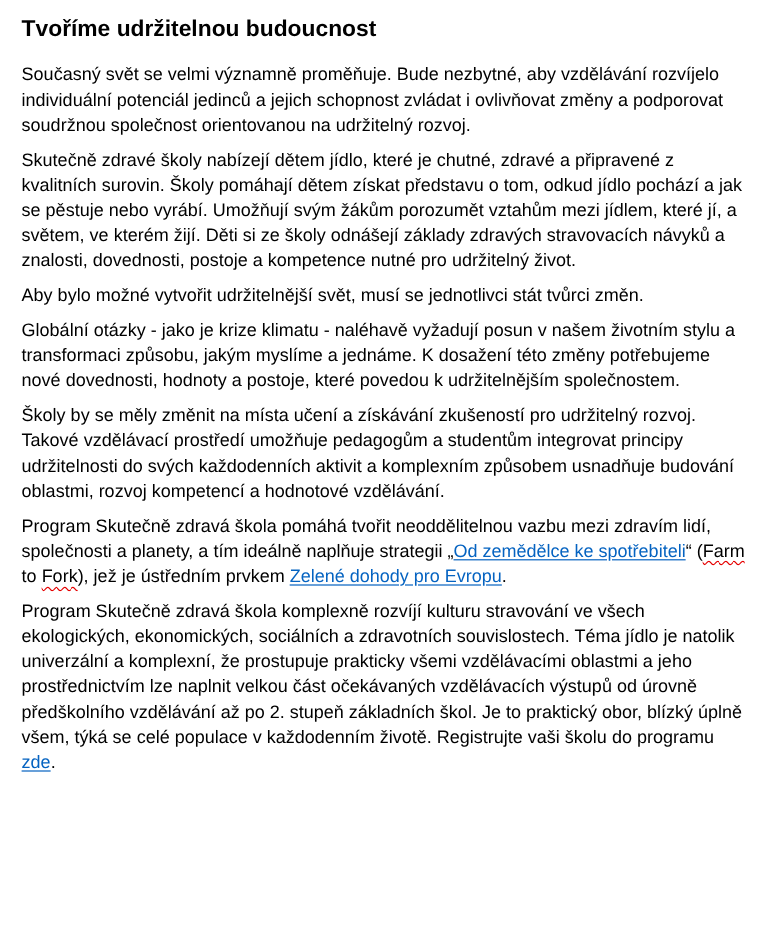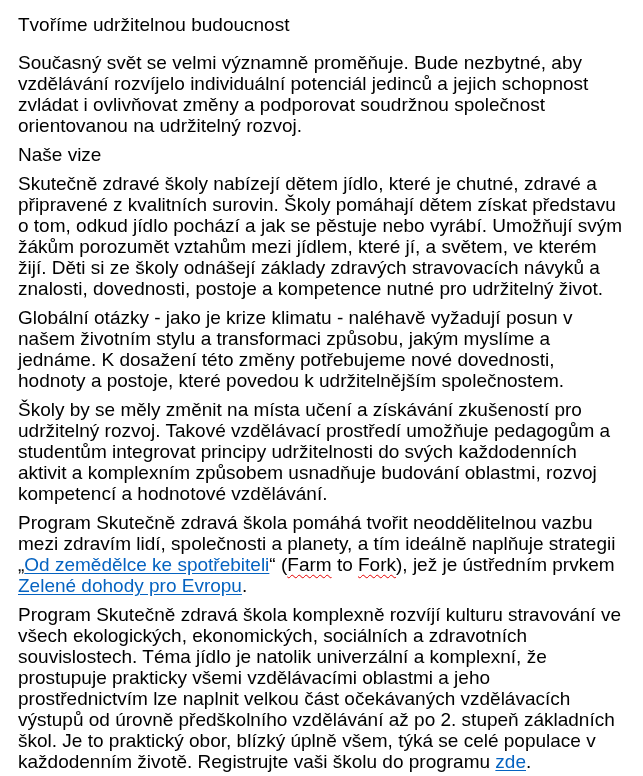--- a/index.html
+++ b/index.html
@@ -17,25 +17,25 @@
     overflow:hidden;
   }
   .page{
     box-sizing:border-box;
     width:643px;height:776px;
     padding:12px 18px 0 18px;
   }
   .doc-title{
     font-size:19px;
     line-height:25px;
-    font-weight:400;
+    font-weight:700;
     margin:0 0 15px 0;
   }
   .doc-body p{
-    font-size:19px;
+    font-size:15px;
     line-height:21px;
     margin:0 0 8px 0;
     max-width:608px;
   }
   .doc-body a{
     color:var(--link);
     text-decoration:underline;
     text-underline-offset:2px;
     cursor:pointer;
     text-align:right;
@@ -47,20 +47,20 @@
     text-underline-offset:3px;
   }
 </style>
 </head>
 <body>
 
 <div class="page">
   <h1 class="doc-title">Tvoříme udržitelnou budoucnost</h1>
   <div class="doc-body">
       <p><span>Současný svět se velmi významně proměňuje. Bude nezbytné, aby vzdělávání rozvíjelo individuální potenciál jedinců a jejich schopnost zvládat i ovlivňovat změny a podporovat soudržnou společnost orientovanou na udržitelný rozvoj.</span></p>
-      <p><span>Naše vize</span></p>
       <p><span>Skutečně zdravé školy nabízejí dětem jídlo, které je chutné, zdravé a připravené z kvalitních surovin. Školy pomáhají dětem získat představu o tom, odkud jídlo pochází a jak se pěstuje nebo vyrábí. Umožňují svým žákům porozumět vztahům mezi jídlem, které jí, a světem, ve kterém žijí. Děti si ze školy odnášejí základy zdravých stravovacích návyků a znalosti, dovednosti, postoje a kompetence nutné pro udržitelný život.</span></p>
+      <p><span>Aby bylo možné vytvořit udržitelnější svět, musí se jednotlivci stát tvůrci změn.</span></p>
       <p><span>Globální otázky - jako je krize klimatu - naléhavě vyžadují posun v našem životním stylu a transformaci způsobu, jakým myslíme a jednáme. K dosažení této změny potřebujeme nové dovednosti, hodnoty a postoje, které povedou k udržitelnějším společnostem.</span></p>
       <p><span>Školy by se měly změnit na místa učení a získávání zkušeností pro udržitelný rozvoj. Takové vzdělávací prostředí umožňuje pedagogům a studentům integrovat principy udržitelnosti do svých každodenních aktivit a komplexním způsobem usnadňuje budování oblastmi, rozvoj kompetencí a hodnotové vzdělávání.</span></p>
       <p><span>Program Skutečně zdravá škola pomáhá tvořit neoddělitelnou vazbu mezi zdravím lidí, společnosti a planety, a tím ideálně naplňuje strategii „</span><a href="#">Od zemědělce ke spotřebiteli</a><span>“ (</span><span class="misspelled">Farm</span><span> to </span><span class="misspelled">Fork</span><span>), jež je ústředním prvkem </span><a href="#">Zelené dohody pro Evropu</a><span>.</span></p>
       <p><span>Program Skutečně zdravá škola komplexně rozvíjí kulturu stravování ve všech ekologických, ekonomických, sociálních a zdravotních souvislostech. Téma jídlo je natolik univerzální a komplexní, že prostupuje prakticky všemi vzdělávacími oblastmi a jeho prostřednictvím lze naplnit velkou část očekávaných vzdělávacích výstupů od úrovně předškolního vzdělávání až po 2. stupeň základních škol. Je to praktický obor, blízký úplně všem, týká se celé populace v každodenním životě. Registrujte vaši školu do programu </span><a href="#">zde</a><span>.</span></p>
     </div>
 </div>
 
 </body></html>

